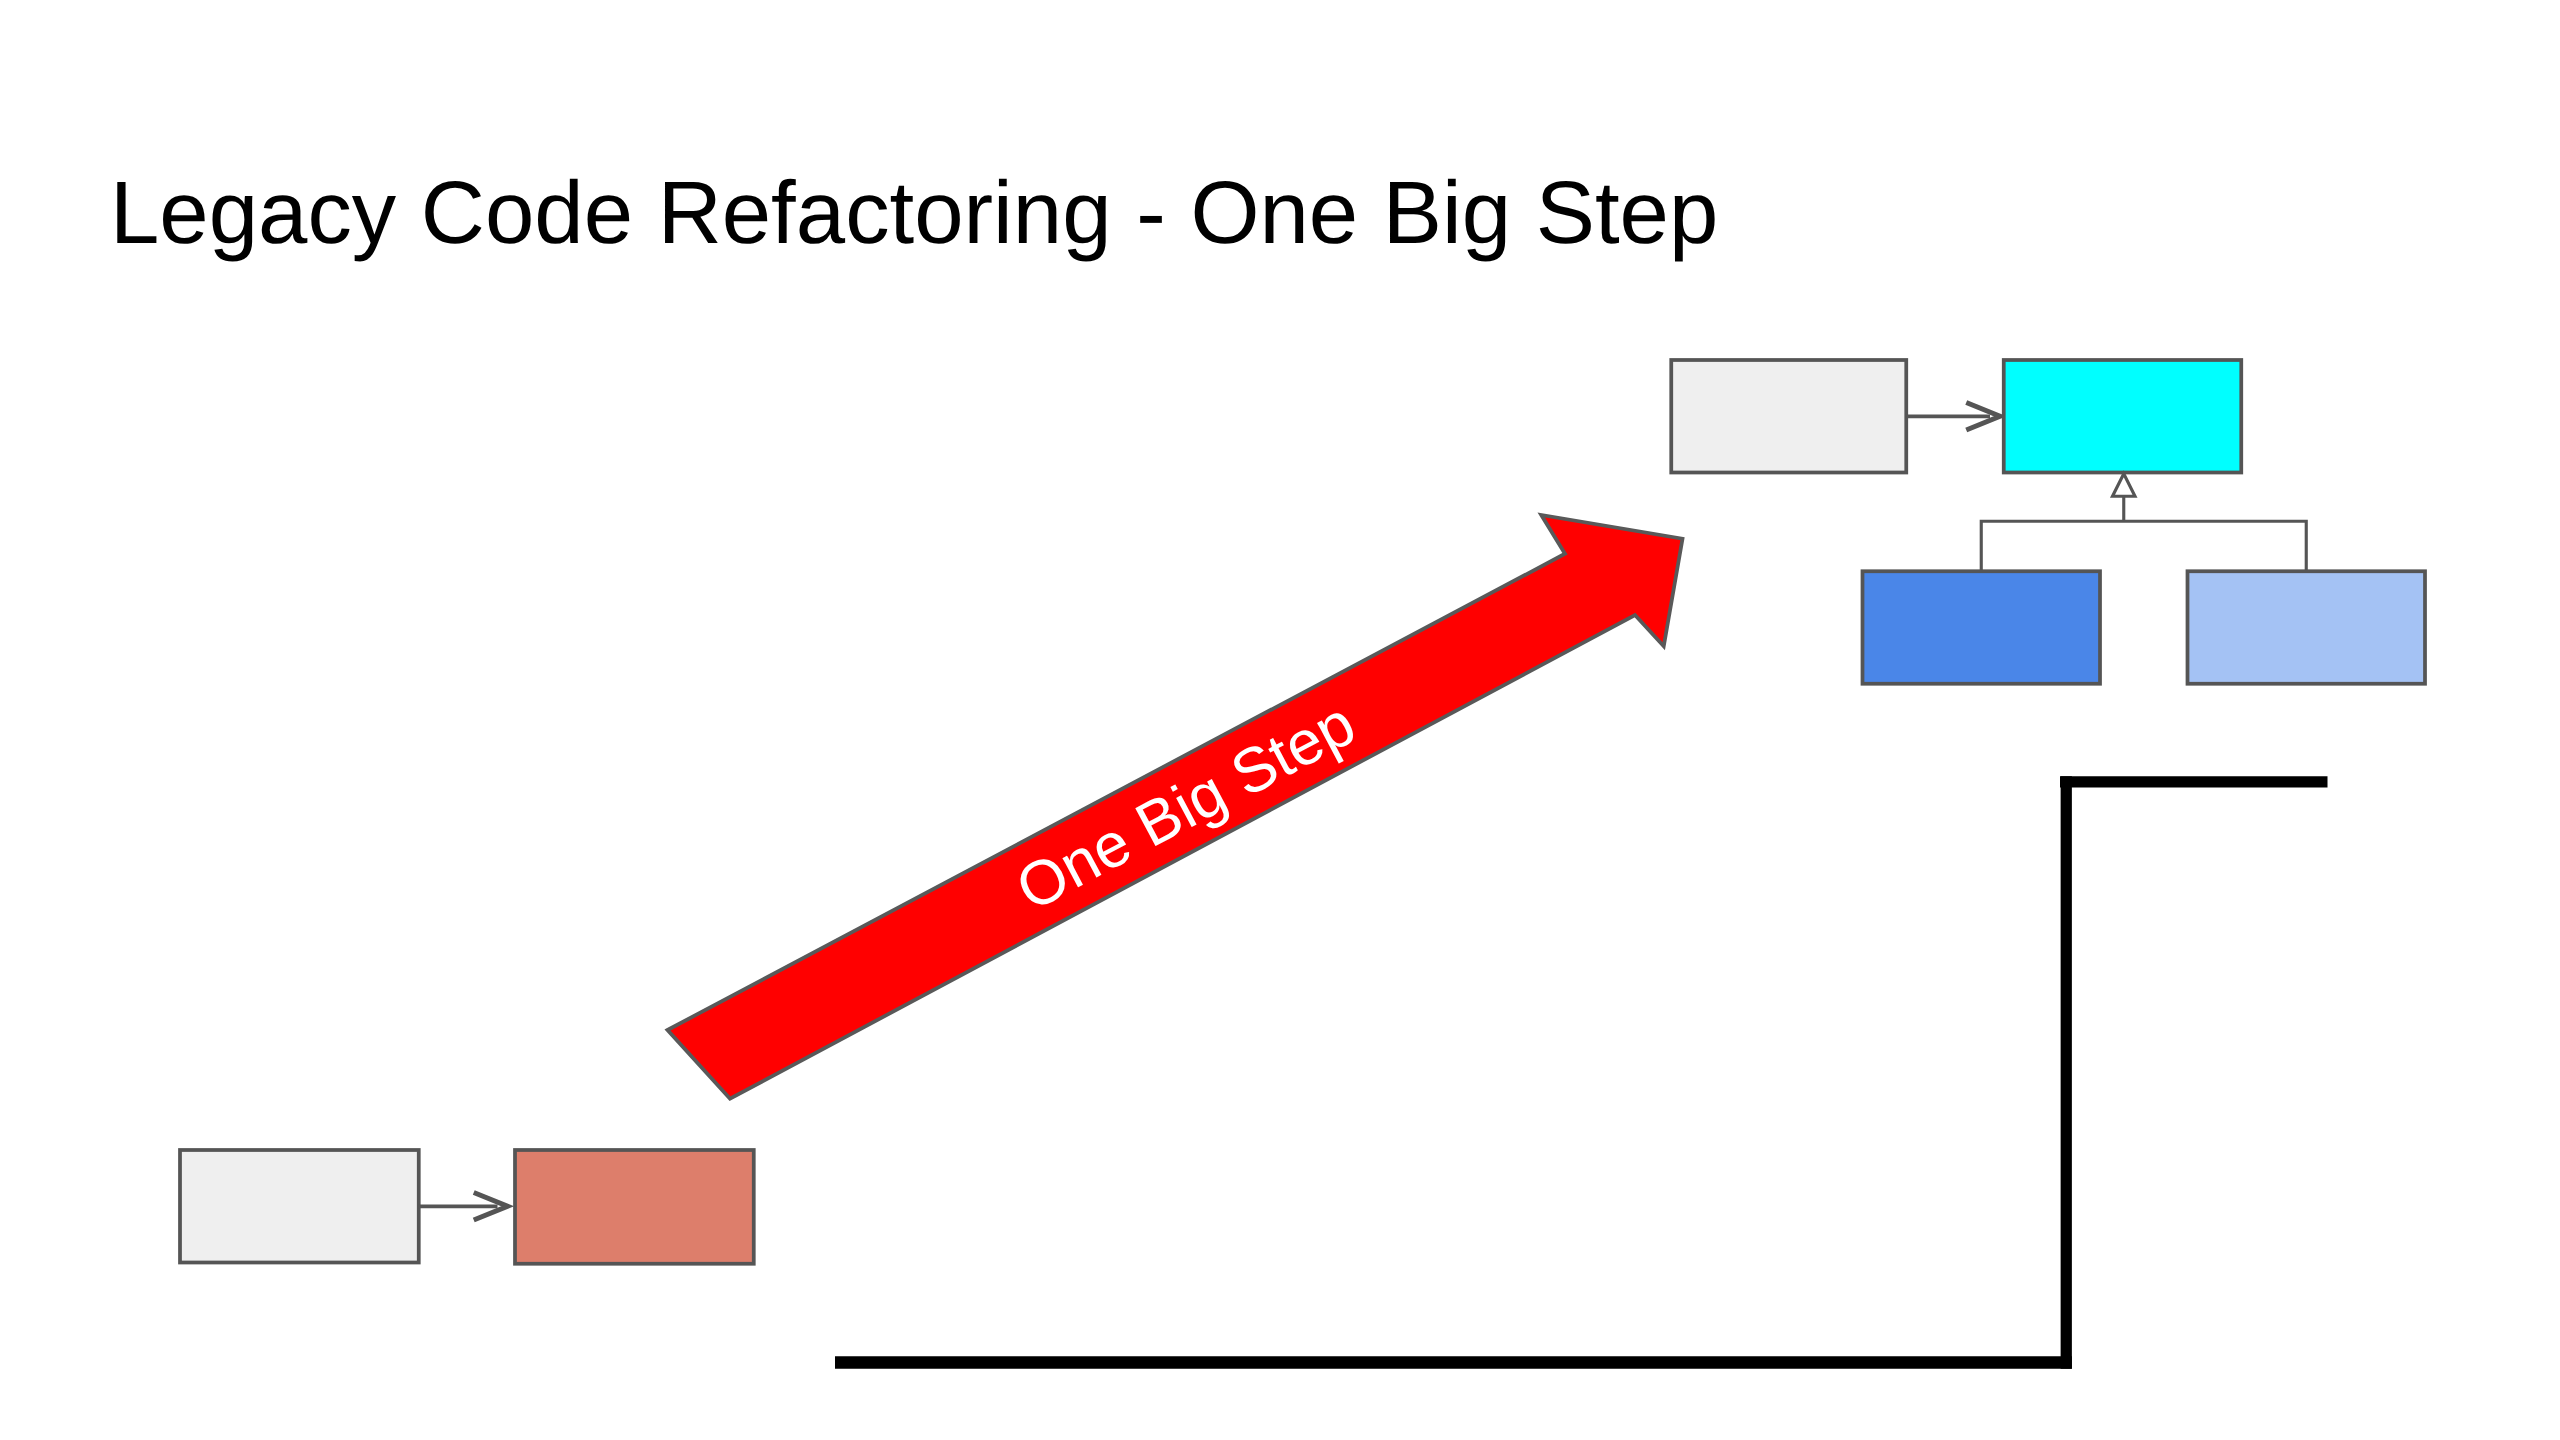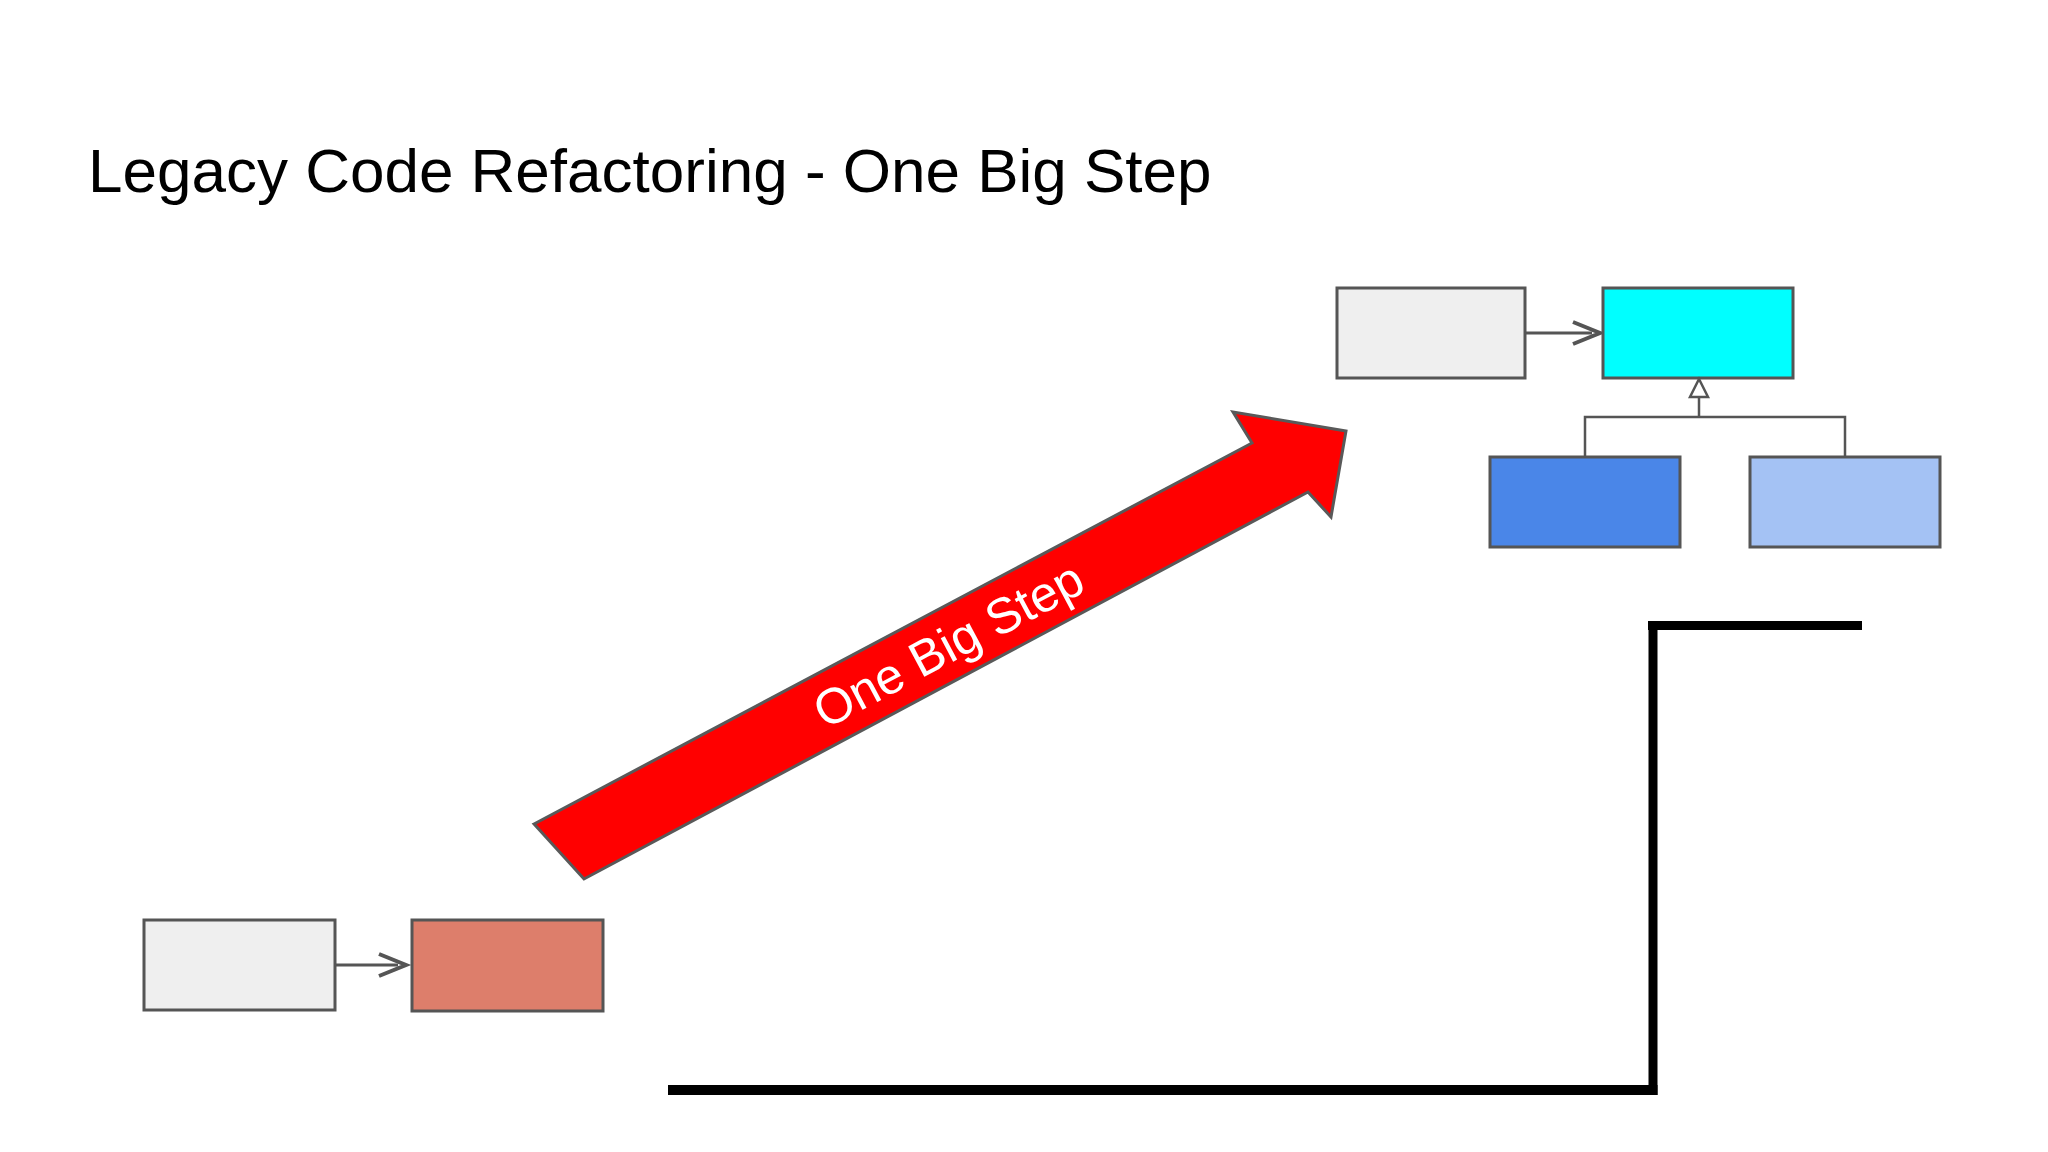--- a/index.html
+++ b/index.html
@@ -9,21 +9,21 @@
     height: 1152px;
     background: #ffffff;
     overflow: hidden;
     font-family: "Liberation Sans", sans-serif;
   }
   .slide-title {
     position: absolute;
     left: 88px;
     top: 117px;
     margin: 0;
-    font-size: 62px;
+    font-size: 71px;
     line-height: 108px;
     font-weight: 400;
     color: #000000;
     white-space: nowrap;
     font-family: "Liberation Sans", sans-serif;
   }
   svg.diagram {
     position: absolute;
     left: 0; top: 0;
     width: 2048px;

